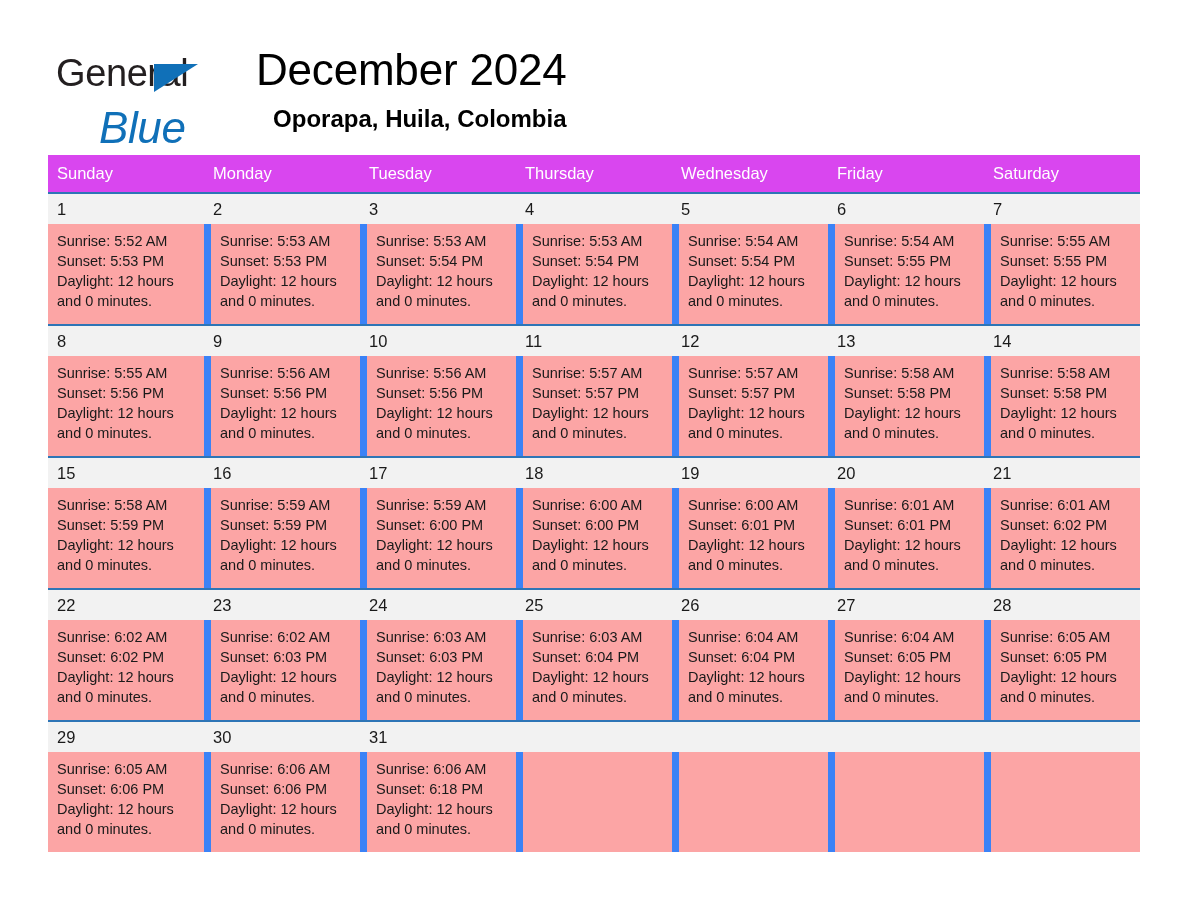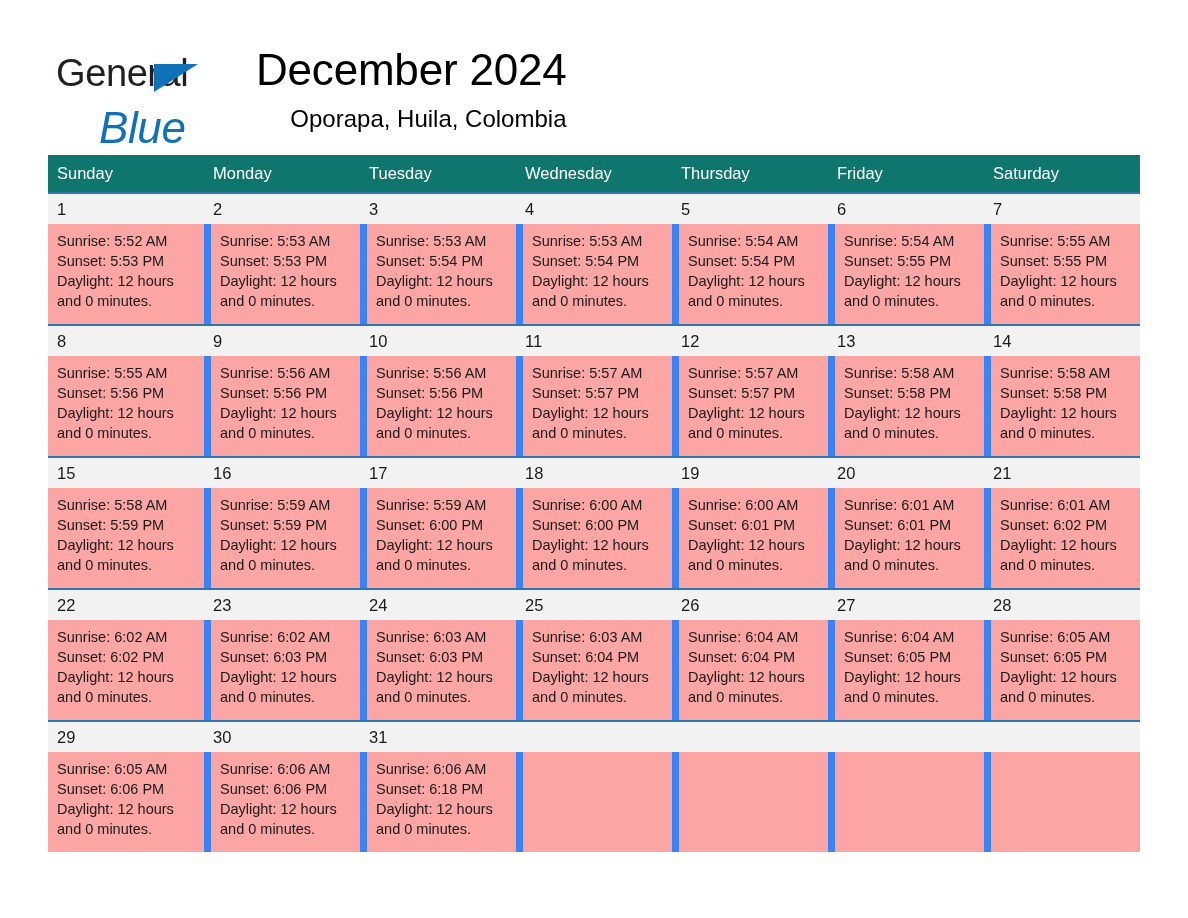--- a/index.html
+++ b/index.html
@@ -69,35 +69,35 @@
   .cal-title {
     font-size: 44px;
     font-weight: normal;
     color: #000000;
     letter-spacing: -0.2px;
     line-height: 1.1;
     margin: 0;
   }
   .cal-subtitle {
     font-size: 24px;
-    font-weight: normal;
+    font-weight: bold;
     color: #000000;
     margin: 12px 0 0 0;
     line-height: 1.1;
   }
 
   
   .calendar {
     margin: 22px 48px 0 48px;
     width: 1092px;
   }
   .weekdays {
     display: grid;
     grid-template-columns: repeat(7, 1fr);
-    background: #0f766e;
+    background: #d946ef;
   }
   .weekday {
     color: #ffffff;
     font-size: 16.5px;
     padding: 9px 0 9px 9px;
     box-sizing: border-box;
     white-space: nowrap;
   }
 
   .week {
@@ -159,22 +159,22 @@
     </div>
 
   </div>
 
   <div class="calendar">
 
     <div class="weekdays">
       <div class="weekday">Sunday</div>
       <div class="weekday">Monday</div>
       <div class="weekday">Tuesday</div>
+      <div class="weekday">Thursday</div>
       <div class="weekday">Wednesday</div>
-      <div class="weekday">Thursday</div>
       <div class="weekday">Friday</div>
       <div class="weekday">Saturday</div>
     </div>
 
     <div class="week">
       <div class="week-numbers">
         <div class="daynum">1</div>
         <div class="daynum">2</div>
         <div class="daynum">3</div>
         <div class="daynum">4</div>

